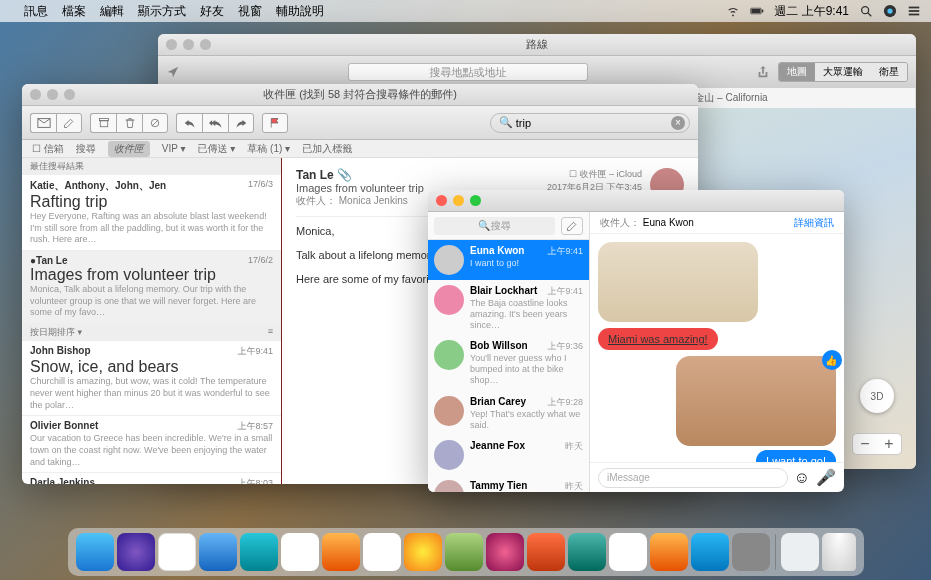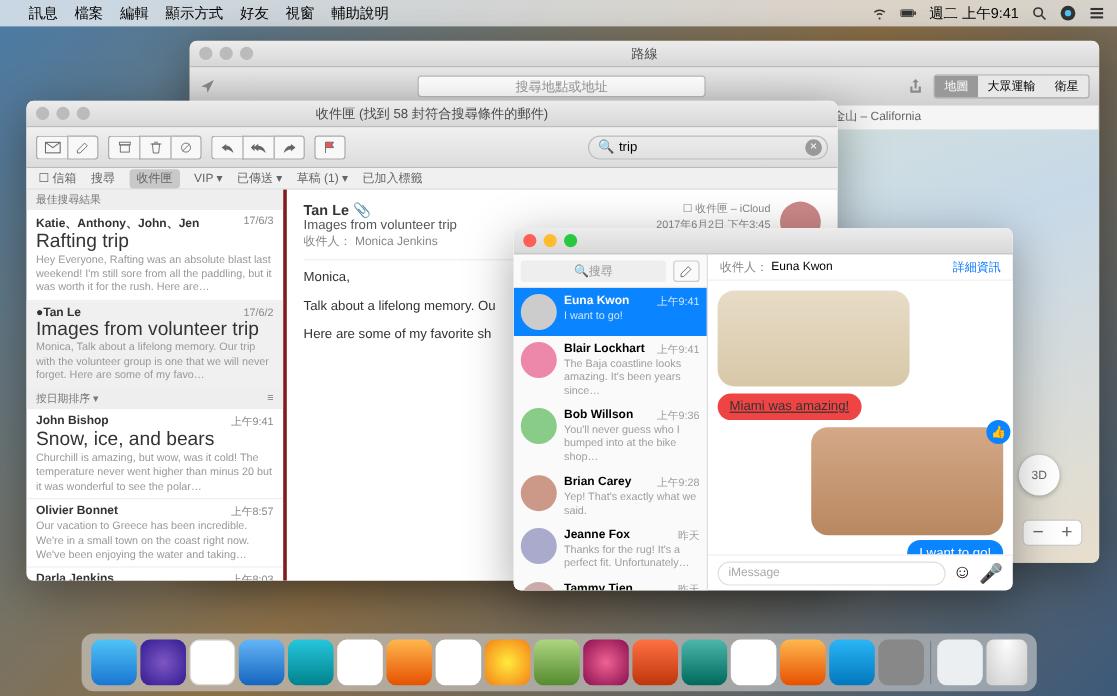--- a/index.html
+++ b/index.html
@@ -24,38 +24,38 @@
 
 .maps { left: 158px; top: 34px; width: 758px; height: 435px; background:#e8e0ce; }
 .maps .toolbar { height: 28px; background: linear-gradient(#e8e8e8,#d0d0d0); display: flex; align-items: center; padding: 16px 8px; gap: 8px; font-size: 11px; justify-content: space-between; }
 .maps .search { flex:1; max-width: 240px; margin: 0 auto; height: 18px; background:#fff; border:1px solid #bbb; border-radius:3px; display:flex; align-items:center; justify-content:center; color:#999; font-size:11px; }
 .maps .seg { display:flex; border:1px solid #aaa; border-radius:3px; overflow:hidden; }
 .maps .seg span { padding: 2px 8px; font-size:10px; background:#e8e8e8; }
 .maps .seg .active { background:#999; color:#fff; }
 .maps .locbar { height:20px; background:#f5f5f5; display:flex; font-size:10px; color:#666; }
 .maps .locbar div { flex:1; text-align:center; line-height:20px; border-right:1px solid #ddd; }
 .maps .mapbody { height: calc(100% - 70px); background: linear-gradient(160deg,#dfe8d0,#c7d9e8,#e8decc); position:relative; }
-.maps .ctrl3d { position:absolute; right:33px; bottom:60px; width:34px; height:34px; border-radius:50%; background:#fff; box-shadow:0 1px 4px rgba(0,0,0,.3); display:flex; align-items:center; justify-content:center; font-size:10px; color:#666; }
+.maps .ctrl3d { position:absolute; right:22px; bottom:60px; width:34px; height:34px; border-radius:50%; background:#fff; box-shadow:0 1px 4px rgba(0,0,0,.3); display:flex; align-items:center; justify-content:center; font-size:10px; color:#666; }
 .maps .zoom { position:absolute; right:14px; bottom:18px; width:50px; height:22px; background:#fff; border:1px solid #ccc; border-radius:5px; display:flex; }
 .maps .zoom span { flex:1; text-align:center; line-height:20px; color:#666; }
 
 
 .mail { left: 22px; top: 84px; width: 676px; height: 400px; background:#fff; }
 .mail .toolbar { height: 34px; background: linear-gradient(#f0f0f0,#dcdcdc); border-bottom:1px solid #bbb; display:flex; align-items:center; padding: 0 8px; gap: 8px; }
 .mail .tbtn { width:26px; height:20px; border:1px solid #aaa; border-radius:3px; background:#f8f8f8; display:flex; align-items:center; justify-content:center; }
 .mail .tgrp { display:flex; }
 .mail .tgrp .tbtn { border-radius:0; border-right:none; }
 .mail .tgrp .tbtn:first-child { border-radius:3px 0 0 3px; }
 .mail .tgrp .tbtn:last-child { border-radius:0 3px 3px 0; border-right:1px solid #aaa; }
 .mail .searchbox { margin-left:auto; width:200px; height:20px; border:1px solid #bbb; border-radius:10px; padding:0 20px 0 8px; font-size:11px; display:flex; align-items:center; position:relative; }
 .mail .searchbox .clear { position:absolute; right:4px; width:14px; height:14px; border-radius:50%; background:#999; color:#fff; text-align:center; line-height:13px; font-size:10px; }
 .mail .favbar { height:18px; background:#f0f0f0; border-bottom:1px solid #ddd; display:flex; gap:12px; padding:0 10px; font-size:10px; color:#666; align-items:center; }
-.mail .favbar .active { background:#c8c8c8; border-radius:3px; padding:1px 6px; }
+.mail .favbar .active { background:#c8c8c8; border-radius:3px; padding:1px 6px;font-style:italic; }
 .mail .body { display:flex; height: calc(100% - 74px); }
-.mail .sidebar { width:217px; border-right:3px solid #7f1d1d; overflow:hidden; font-size:10px; }
+.mail .sidebar { width:260px; border-right:1px solid #7f1d1d; overflow:hidden; font-size:10px; }
 .mail .sechead { background:#eee; padding:2px 8px; font-size:9px; color:#777; display:flex; justify-content:space-between; }
 .mail .msg { padding:4px 8px; border-bottom:1px solid #eee; }
 .mail .msg.sel { background:#f0f0f0; }
 .mail .msg .row1 { display:flex; font-weight:bold; color:#333; font-size:10px; }
 .mail .msg .row1 .time { margin-left:auto; color:#888; font-weight:normal; font-size:9px; }
 .mail .msg .sub { color:#333; font-size:16px; }
 .mail .msg .prev { color:#999; font-size:9px; line-height:1.3; }
 .mail .content { flex:1; padding:10px 14px; font-size:11px; color:#333; overflow:hidden; }
 .mail .chead { display:flex; align-items:start; gap:8px; border-bottom:1px solid #eee; padding-bottom:8px; margin-bottom:8px; }
 .mail .chead .info { flex:1; }
@@ -405,21 +405,20 @@
               <div class="pv">Yep! That's exactly what we said.</div>
             </div>
         </div>
         <div class="conv">
           <div class="av" style="background:#aac"></div>
           <div class="ci">
               <div class="r1">
                 <span class="name">Jeanne Fox</span>
                 <span class="ct">昨天</span>
               </div>
-              <div class="pv">Thanks for the rug! It's a perfect fit. Unfortunately…</div>
             </div>
         </div>
         <div class="conv">
           <div class="av" style="background:#caa"></div>
           <div class="ci">
               <div class="r1">
                 <span class="name">Tammy Tien</span>
                 <span class="ct">昨天</span>
               </div>
             </div>

